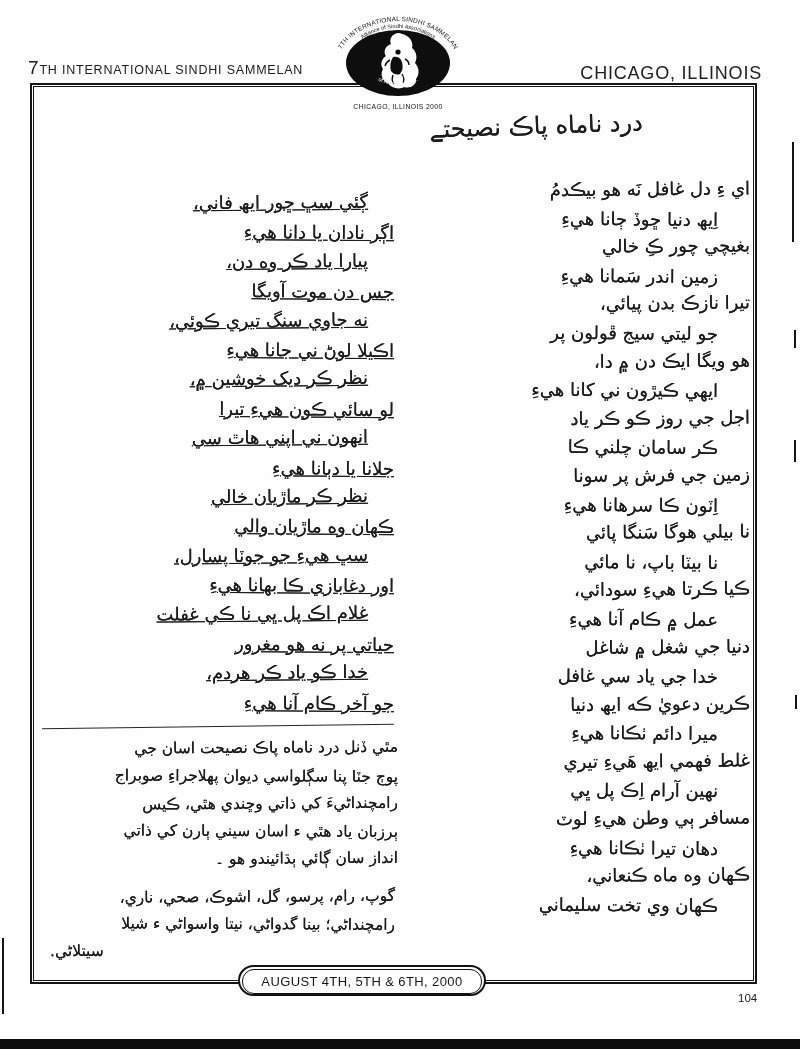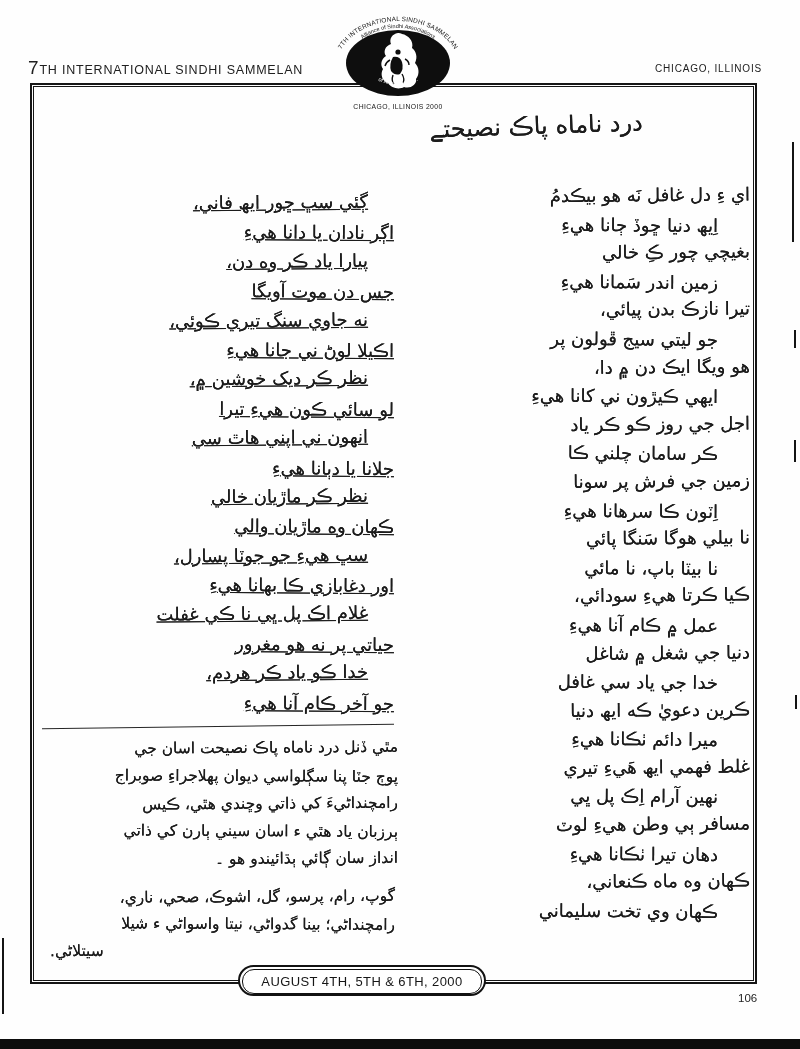--- a/index.html
+++ b/index.html
@@ -10,42 +10,42 @@
     color:#1a1a1a;
   }
   
   .header-left{
     position:absolute;left:28px;top:57px;
     font-size:12.5px;letter-spacing:0.8px;color:#202020;white-space:nowrap;
   }
   .header-left::first-letter{font-size:19px;}
   .header-right{
     position:absolute;right:38px;top:63px;
-    font-size:10px;letter-spacing:0.8px;color:#202020;white-space:nowrap;
+    font-size:18px;letter-spacing:0.8px;color:#202020;white-space:nowrap;
   }
   
   .main-box{
     position:absolute;left:30px;top:83px;width:723px;height:897px;
     border:2px solid #161616;
   }
   .main-box::after{
     content:"";position:absolute;inset:1px;border:1px solid #161616;pointer-events:none;
   }
   
   .logo{position:absolute;left:330px;top:5px;width:136px;height:112px;z-index:5;}
   .logo svg{width:100%;height:100%;display:block;}
   
   .hand{font-family:"DejaVu Sans",sans-serif;color:#1c1c1c;}
   .poem-title{
     position:absolute;left:425px;top:112px;width:222px;z-index:3;
     direction:rtl;text-align:center;font-size:24px;
     transform:rotate(-2deg);text-shadow:0 0 0.4px #1c1c1c;
   }
   .col{position:absolute;direction:rtl;z-index:3;}
-  .col-right{left:398px;top:182px;width:352px;}
+  .col-right{left:398px;top:176px;width:352px;}
   .col-left{left:62px;top:188px;width:332px;text-decoration:underline;}
   .vline{
     height:28.6px;line-height:28.6px;font-size:18px;
     text-align:right;white-space:nowrap;text-shadow:0 0 0.3px #1c1c1c;
   }
   .col-left .vline{height:29.4px;line-height:29.4px;}
   .col-right .vline:nth-child(even){padding-right:32px;}
   .col-left  .vline:nth-child(odd){padding-right:26px;}
   .vline:nth-child(odd){transform:rotate(-0.5deg);}
   .vline:nth-child(even){transform:rotate(0.4deg);}
@@ -181,20 +181,20 @@
 
 <div class="sig-block hand">
     <div class="nline">گوپ، رام، پرسو، گل، اشوڪ، صحي، ناري،</div>
     <div class="nline">رامچنداڻي؛ بينا گدواڻي، نيتا واسواڻي ء شيلا</div>
     <div class="nline">سيتلاڻي.</div>
   </div>
 
 <div class="date-pill">
   <div class="date-pill-inner">AUGUST 4TH, 5TH &amp; 6TH, 2000</div>
 </div>
-<div class="page-num">106</div>
+<div class="page-num">104</div>
 <div class="bottom-bar"></div>
 
 <div class="art art-r1"></div>
 <div class="art art-r2"></div>
 <div class="art art-r3"></div>
 <div class="art art-r4"></div>
 <div class="art art-l1"></div>
 
 </body></html>

